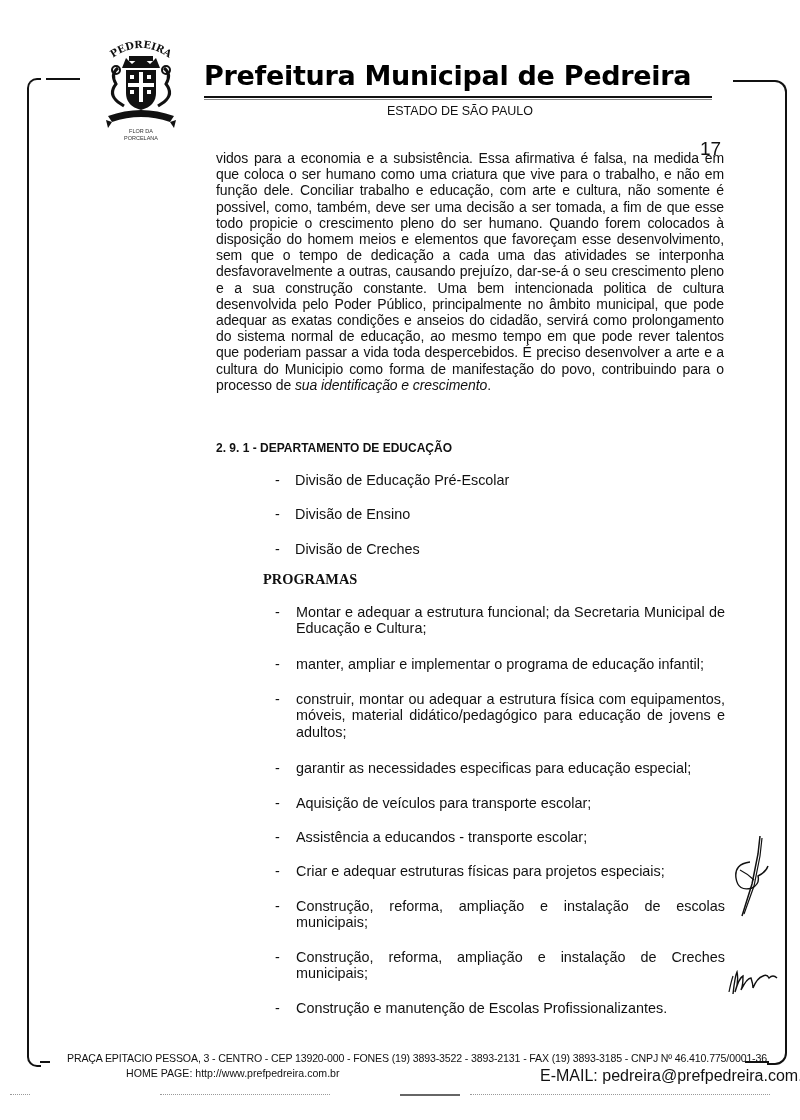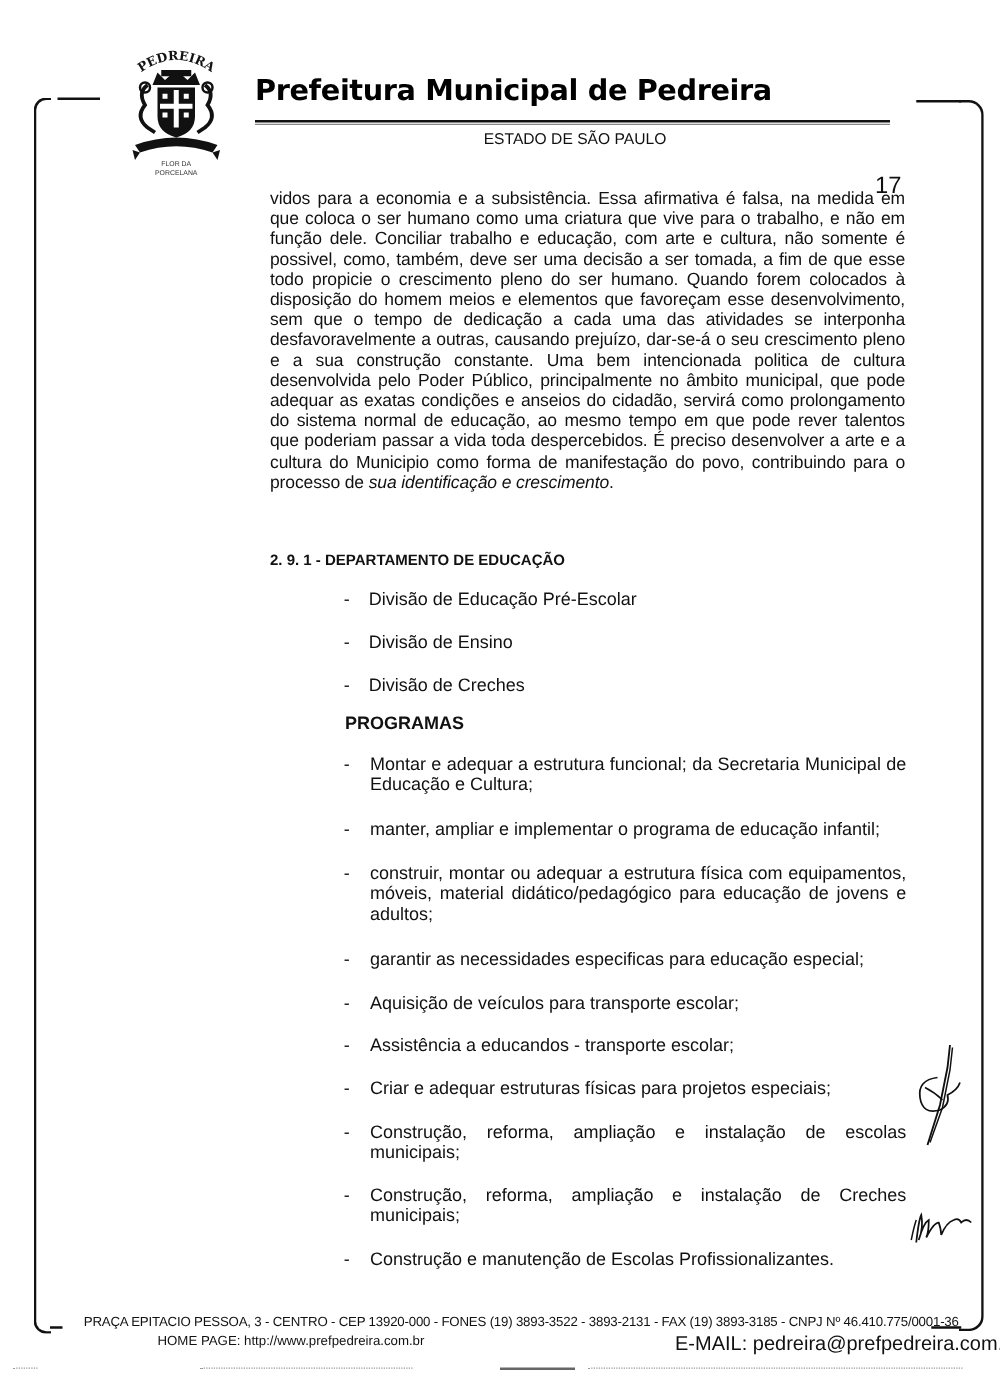--- a/index.html
+++ b/index.html
@@ -21,21 +21,21 @@
       border-top-right-radius: 12px; border-bottom-right-radius: 12px;
     }
     .frame-right-top-ext { position: absolute; left: 733px; top: 80px; width: 36px; height: 0; border-top: 2px solid #111; }
     .frame-right-bot-ext { position: absolute; left: 745px; top: 1061px; width: 24px; height: 0; border-top: 2px solid #111; }
 
     
     .crest { position: absolute; left: 96px; top: 38px; width: 90px; height: 104px; }
 
     .title {
       position: absolute; left: 204px; top: 60px; width: 510px;
-      font-family: "DejaVu Sans", sans-serif; font-weight: bold; font-size: 23px;
+      font-family: "DejaVu Sans", sans-serif; font-weight: bold; font-size: 27px;
       letter-spacing: -0.3px; white-space: nowrap; color: #000;
     }
     .title-rule {
       position: absolute; left: 204px; top: 96px; width: 508px; height: 0;
       border-top: 2px solid #111;
     }
     .title-rule2 {
       position: absolute; left: 204px; top: 99px; width: 508px; height: 0;
       border-top: 1px solid #888;
     }
@@ -55,21 +55,21 @@
     .body-text .ital { font-style: italic; }
 
     .section-heading {
       position: absolute; left: 216px; top: 441px;
       font-size: 12px; font-weight: bold; color: #111;
     }
     .div-item { position: absolute; left: 275px; font-size: 14.4px; white-space: nowrap; }
     .div-item .dash { display: inline-block; width: 20px; }
 
     .programs-heading {
-      position: absolute; left: 276px; top: 571px; font-size: 14.4px; font-weight: bold;
+      position: absolute; left: 263px; top: 571px; font-size: 14.4px; font-weight: bold; font-family: Liberation Serif, serif;
     }
 
     .prog-item {
       position: absolute; left: 275px; width: 450px; font-size: 14.4px; line-height: 16.4px;
     }
     .prog-item .dash { position: absolute; left: 0; top: 0; width: 16px; }
     .prog-item .txt { display: block; margin-left: 21px; text-align: justify; }
 
     .signature1 { position: absolute; left: 730px; top: 834px; width: 40px; height: 84px; }
     .signature2 { position: absolute; left: 727px; top: 966px; width: 52px; height: 30px; }

